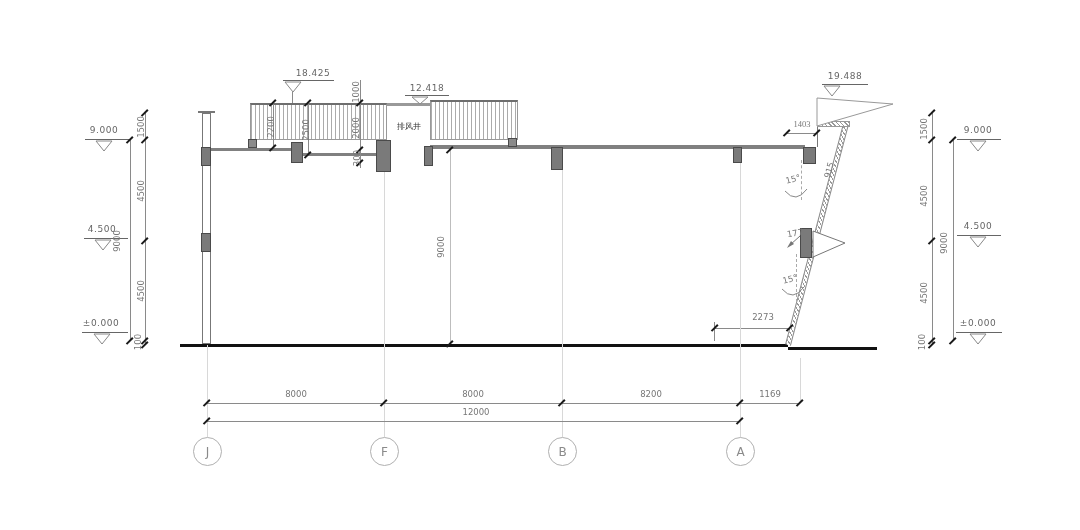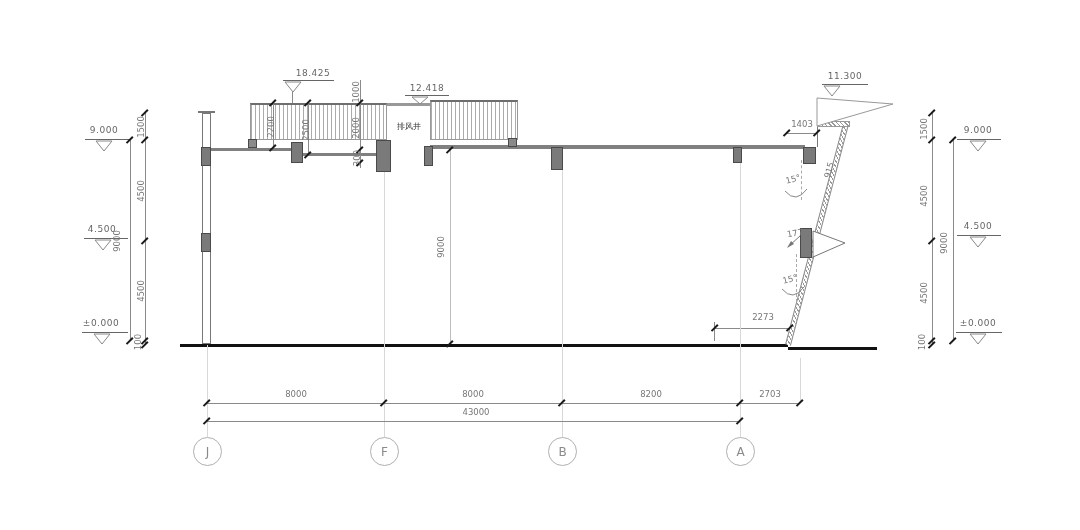--- a/index.html
+++ b/index.html
@@ -78,21 +78,21 @@
     <polygon points="1,1 17,1 9,11" fill="#fff" stroke="#888" stroke-width="1"></polygon>
     </svg>
   <div class="vl" style="left:292px;top:92px;height:11px;"></div>
 
   <div class="lv" style="left:403px;top:83px;">12.418</div>
   <div class="ul" style="left:405px;top:95px;width:44px;"></div>
   <svg style="left:411px;top:96px;" width="18" height="9">
     <polygon points="1,1 17,1 9,8" fill="#fff" stroke="#888" stroke-width="1"></polygon>
     </svg>
 
-  <div class="lv" style="left:821px;top:71px;">11.300</div>
+  <div class="lv" style="left:821px;top:71px;">19.488</div>
   <div class="ul" style="left:822px;top:84px;width:46px;"></div>
   <svg style="left:823px;top:85px;" width="18" height="12">
     <polygon points="1,1 17,1 9,11" fill="#fff" stroke="#888" stroke-width="1"></polygon>
     </svg>
 
   <div class="lv" style="left:80px;top:125px;">9.000</div>
   <div class="ul" style="left:85px;top:139px;width:44px;"></div>
   <svg style="left:95px;top:140px;" width="18" height="12">
     <polygon points="1,1 17,1 9,11" fill="#fff" stroke="#888" stroke-width="1"></polygon>
     </svg>
@@ -173,21 +173,21 @@
   <div class="vd" style="left:284px;top:125px;">2500</div>
 
   <div class="vl" style="left:360px;top:80px;height:88px;"></div>
   <i class="tk" style="left:355px;top:102px;"></i>
   <i class="tk" style="left:355px;top:149px;"></i>
   <i class="tk" style="left:355px;top:162px;"></i>
   <div class="vd" style="left:334px;top:87px;">1000</div>
   <div class="vd" style="left:334px;top:123px;">2000</div>
   <div class="vd" style="left:335px;top:153px;">300</div>
 
-  <div class="hd" style="left:772px;top:119px;">1403</div>
+  <div class="hd" style="left:772px;top:119px;font-family:Liberation Serif, serif;">1403</div>
   <div class="hl" style="left:786px;top:133px;width:32px;"></div>
   <i class="tk" style="left:782px;top:132px;"></i>
   <i class="tk" style="left:812px;top:132px;"></i>
 
   <div class="vd" style="left:807px;top:165px;transform:rotate(-75deg);">915</div>
 
   <div class="dash" style="left:801px;top:160px;height:40px;"></div>
   <svg style="left:783px;top:188px;" width="26" height="16">
     <path d="M2,3 Q13,16 24,1" fill="none" stroke="#888" stroke-width="1"></path>
     </svg>
@@ -219,25 +219,25 @@
 
   <div class="hl" style="left:207px;top:403px;width:593px;"></div>
   <i class="tk" style="left:202px;top:402px;"></i>
   <i class="tk" style="left:379px;top:402px;"></i>
   <i class="tk" style="left:557px;top:402px;"></i>
   <i class="tk" style="left:735px;top:402px;"></i>
   <i class="tk" style="left:795px;top:402px;"></i>
   <div class="hd" style="left:266px;top:389px;">8000</div>
   <div class="hd" style="left:443px;top:389px;">8000</div>
   <div class="hd" style="left:621px;top:389px;">8200</div>
-  <div class="hd" style="left:740px;top:389px;">2703</div>
+  <div class="hd" style="left:740px;top:389px;">1169</div>
 
   <div class="hl" style="left:207px;top:421px;width:533px;"></div>
   <i class="tk" style="left:202px;top:420px;"></i>
   <i class="tk" style="left:735px;top:420px;"></i>
-  <div class="hd" style="left:446px;top:407px;">43000</div>
+  <div class="hd" style="left:446px;top:407px;">12000</div>
 
   <div class="bubble" style="left:193px;top:437px;">J</div>
   <div class="bubble" style="left:370px;top:437px;">F</div>
   <div class="bubble" style="left:548px;top:437px;">B</div>
   <div class="bubble" style="left:726px;top:437px;">A</div>
 
 </div>
 
 </body></html>

